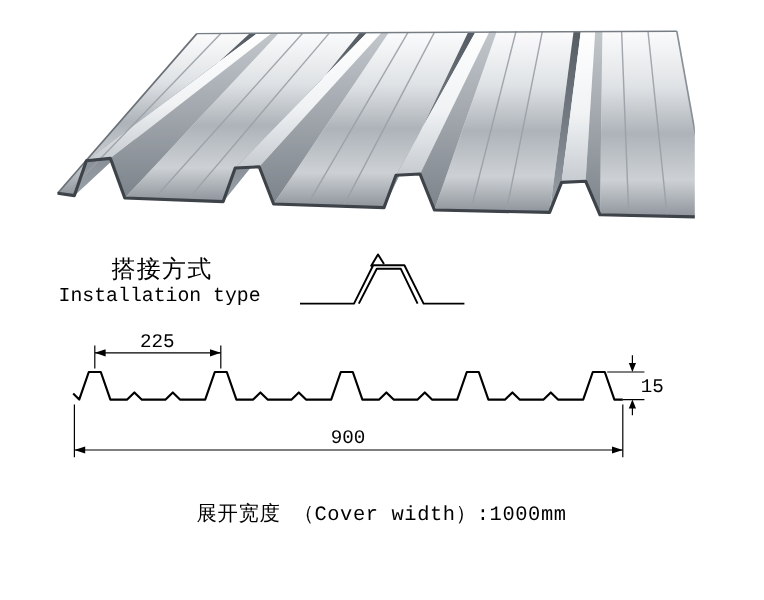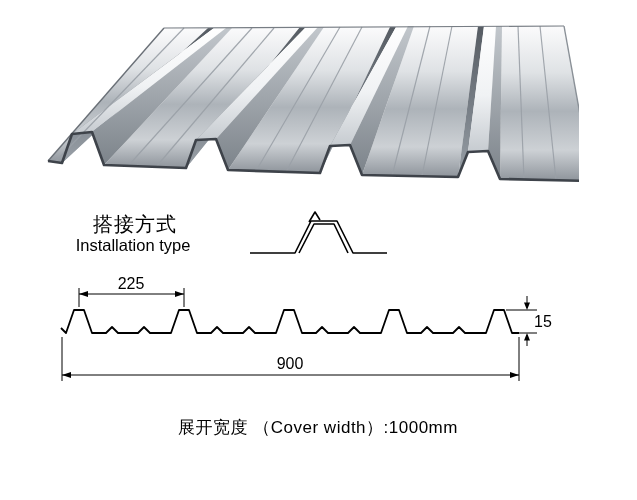--- a/index.html
+++ b/index.html
@@ -1,21 +1,21 @@
 <!DOCTYPE html>
 <html><head>
 <meta charset="utf-8">
 <style>
   html,body{margin:0;padding:0;background:#fff;}
   .canvas{
     position:relative;
     width:579px;height:500px;
     background:#ffffff;
     overflow:hidden;
-    font-family:Liberation Sans, sans-serif;
+    font-family:Liberation Mono, monospace;
   }
   svg{display:block;}
   text{fill:#000;}
   .cn{font-size:20px;letter-spacing:1px;}
   .en{font-size:16.5px;}
   .dim{font-size:16px;}
   .cap{font-size:17px;letter-spacing:0.5px;}
 </style>
 </head>
 <body>

